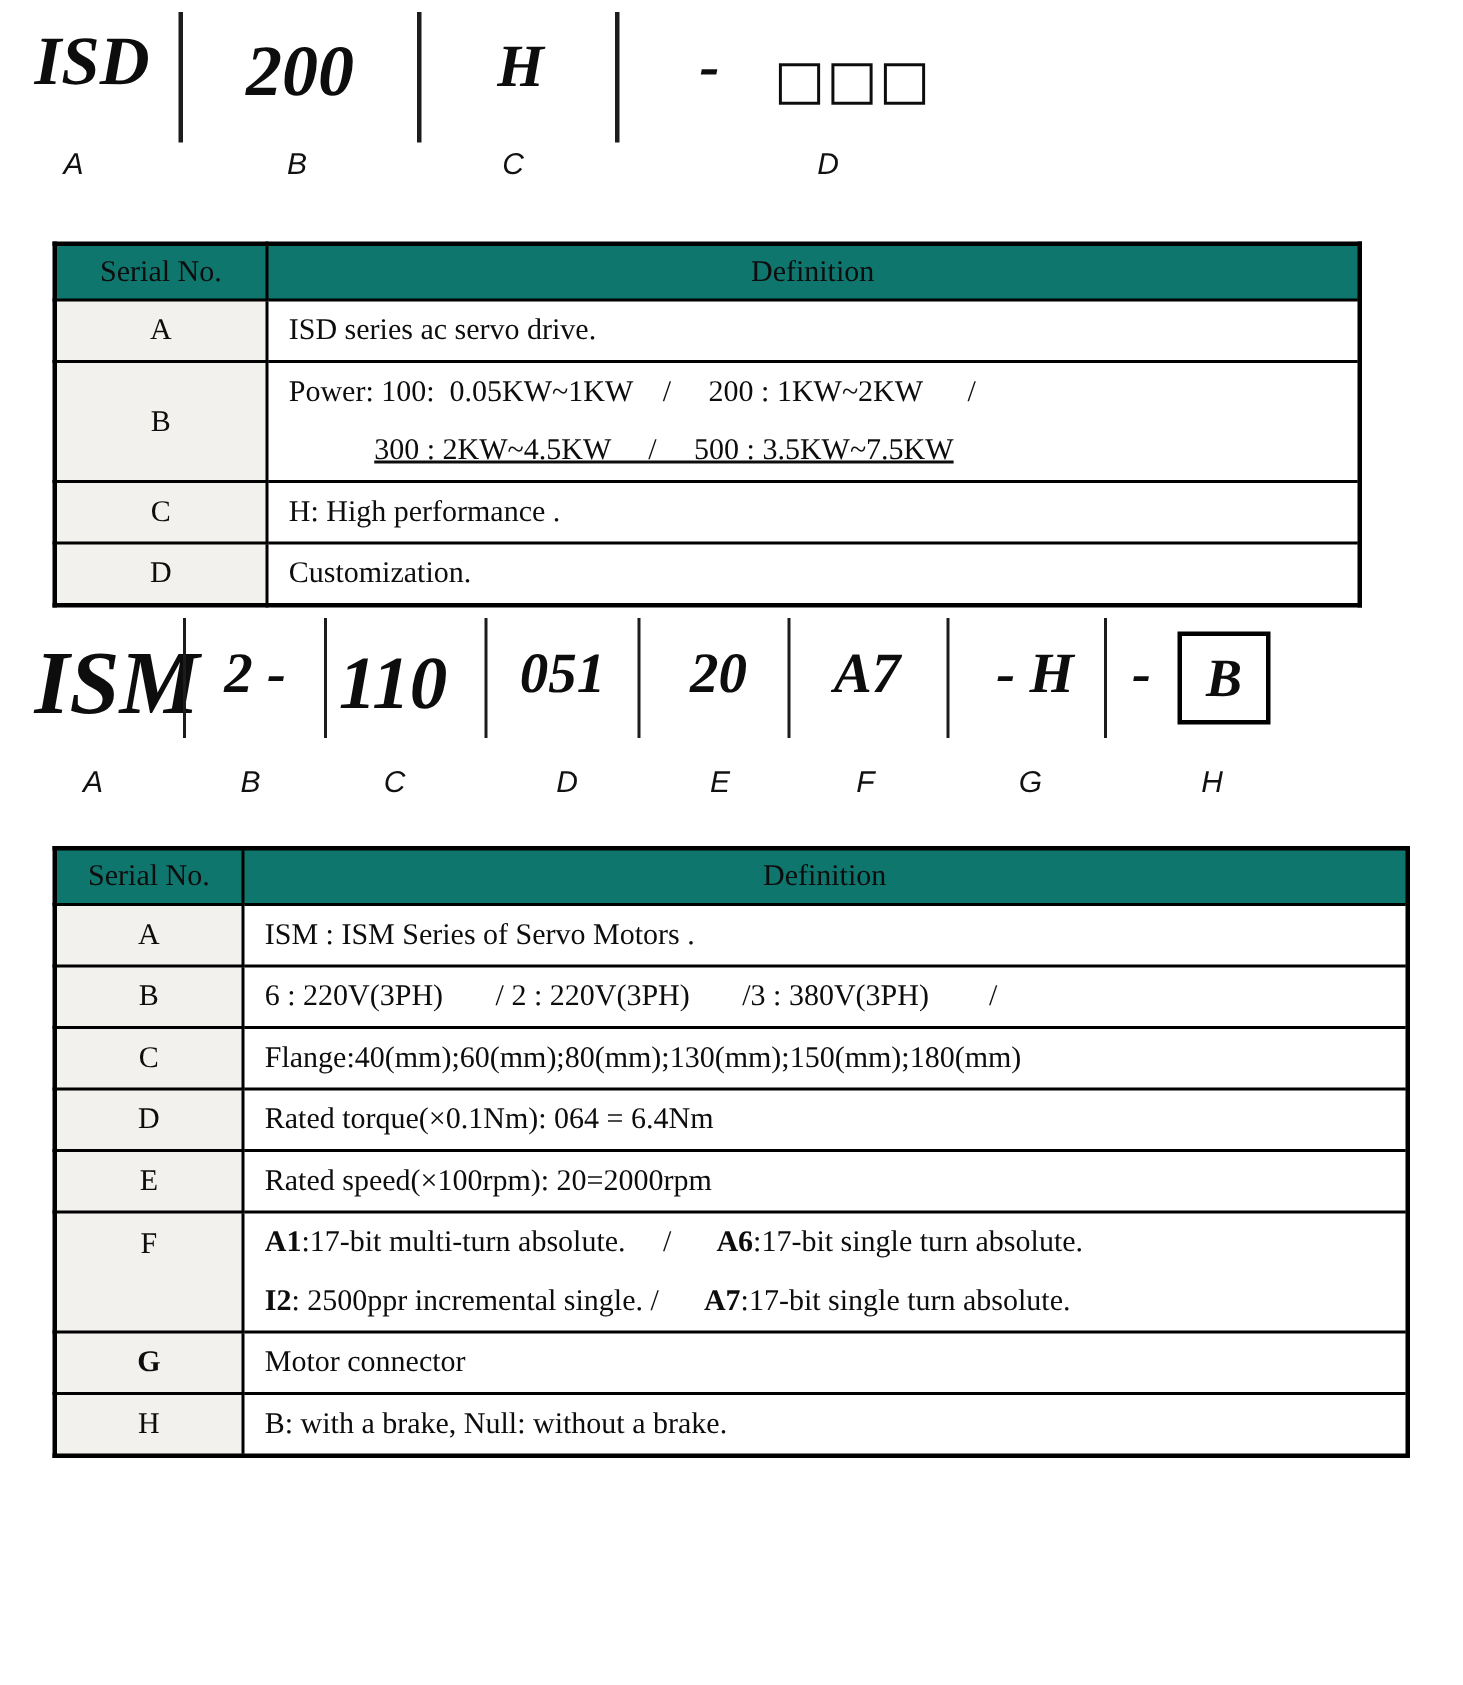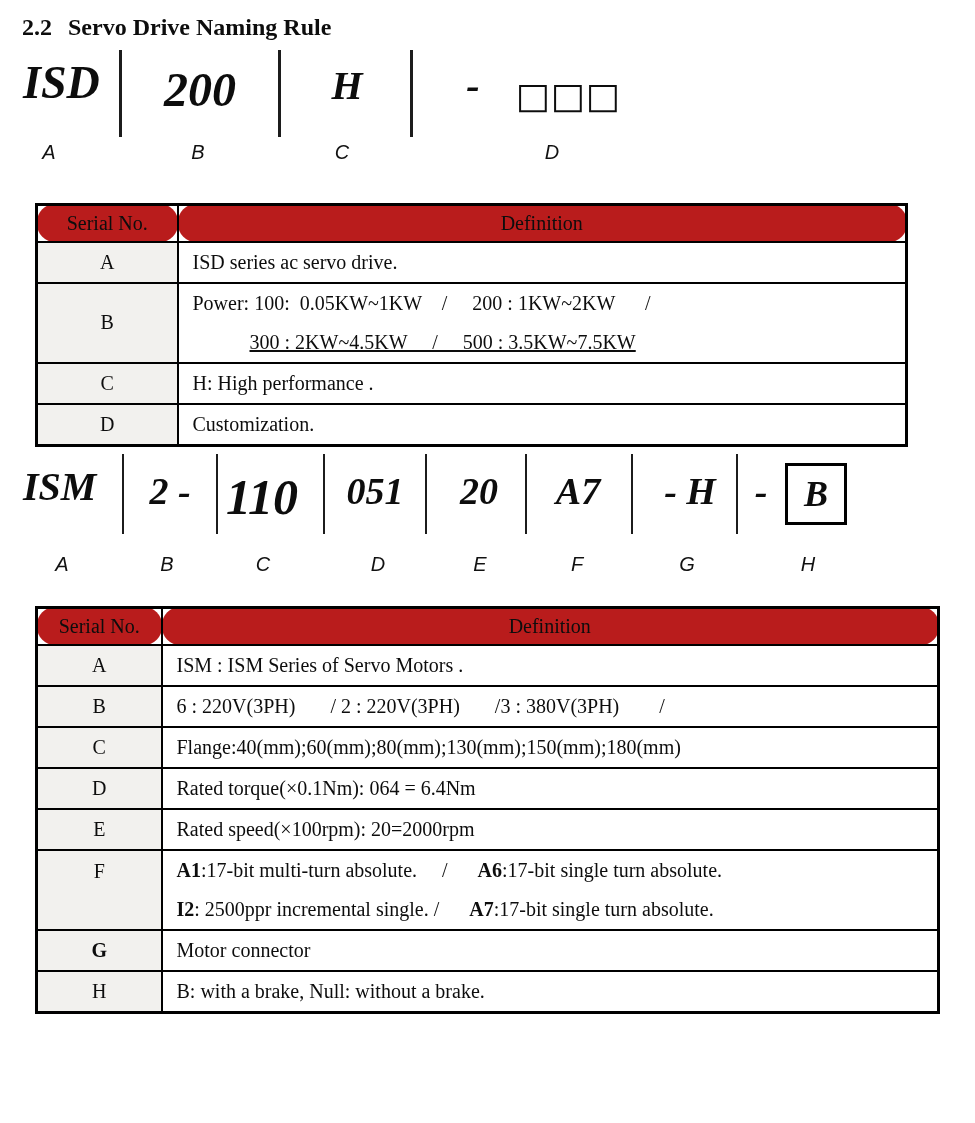--- a/index.html
+++ b/index.html
@@ -29,35 +29,34 @@
   .boxB{position:absolute;width:56px;height:56px;border:3px solid #000;display:flex;align-items:center;justify-content:center;}
   .boxB .val-in{font-size:36px;font-weight:bold;line-height:1;}
 
   
   .def-table{border-collapse:collapse;margin-left:35px;table-layout:fixed;border:3px solid #000;}
   .def-table.t1{width:873px;margin-top:35px;}
   .def-table.t2{width:905px;margin-top:25px;}
   .def-table.t1 col.c1{width:141px;}
   .def-table.t2 col.c1{width:125px;}
   .def-table th,.def-table td{border:2px solid #000;font-size:20px;font-weight:normal;font-family:"Liberation Serif",serif;}
-  .def-table th{background:#b91c1c;height:33px;text-align:center;border-radius:18px;}
+  .def-table th{background:#0f766e;height:33px;text-align:center;}
   td.serial{background:#f2f1ee;text-align:center;vertical-align:middle;}
   td.serial.bold{font-weight:bold;}
   td.serial.vtop{vertical-align:top;padding-top:9px;}
   td.def{background:#ffffff;padding:7px 14px;vertical-align:middle;}
   .line{white-space:pre-wrap;line-height:25px;}
   .line + .line{margin-top:14px;}
   .b{font-weight:bold;}
 </style>
 </head>
 <body>
 
 <div class="page">
 
-  <h2 class="heading drive-h"><span class="h-num">2.2</span><span>Servo Drive Naming Rule</span></h2>
 
   <div class="diagram drive">
     <span class="val" style="left:23px;top:14px;font-size:46px;">ISD</span>
     <span class="bar" style="left:119px;"></span>
     <span class="val ctr" style="left:200px;top:20px;font-size:48px;">200</span>
     <span class="bar" style="left:278px;"></span>
     <span class="val ctr" style="left:347px;top:20px;font-size:40px;">H</span>
     <span class="bar" style="left:410px;"></span>
     <span class="val ctr" style="left:473px;top:20px;font-size:40px;">-</span>
     <span class="squares" style="left:516px;top:32px;">□□□</span>
@@ -102,21 +101,21 @@
           <td class="serial">D</td>
           <td class="def">
             <div class="line"><span>Customization.</span></div>
           </td>
         </tr>
       </tbody>
     </table>
 
 
   <div class="diagram motor">
-    <span class="val" style="left:23px;top:16px;font-size:40px;">ISM</span>
+    <span class="val" style="left:23px;top:16px;font-size:60px;">ISM</span>
     <span class="bar" style="left:122px;"></span>
     <span class="val ctr" style="left:170px;top:21px;font-size:38px;">2 -</span>
     <span class="bar" style="left:216px;"></span>
     <span class="val ctr" style="left:262px;top:21px;font-size:50px;">110</span>
     <span class="bar" style="left:323px;"></span>
     <span class="val ctr" style="left:375px;top:21px;font-size:38px;">051</span>
     <span class="bar" style="left:425px;"></span>
     <span class="val ctr" style="left:479px;top:21px;font-size:38px;">20</span>
     <span class="bar" style="left:525px;"></span>
     <span class="val ctr" style="left:578px;top:21px;font-size:38px;">A7</span>

